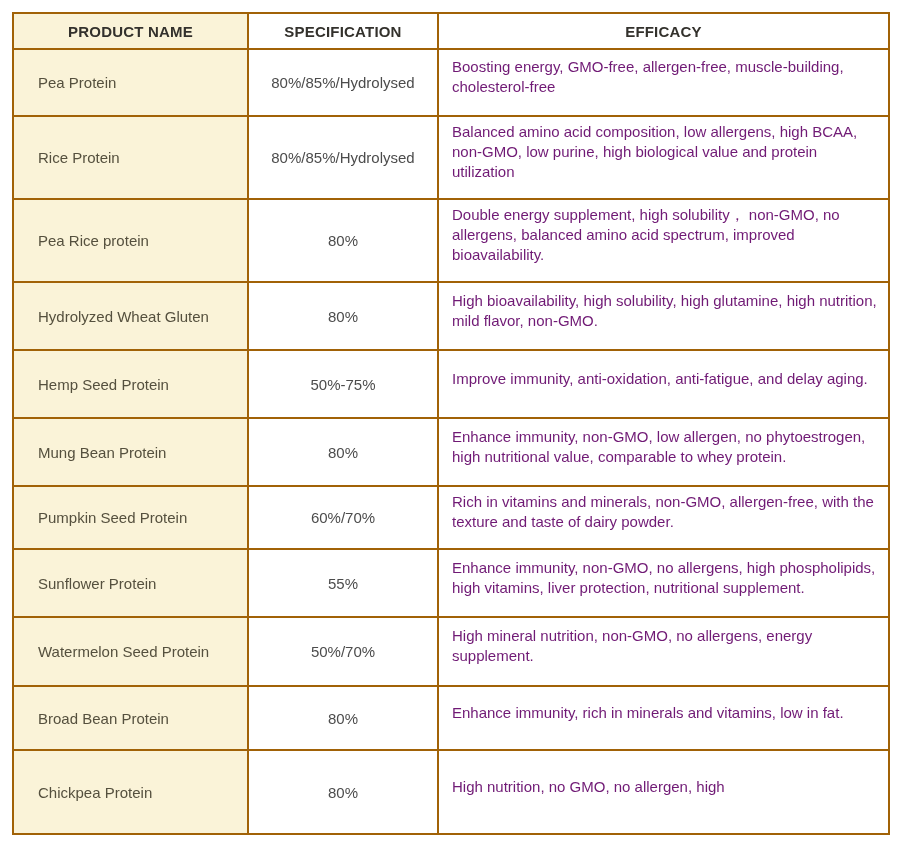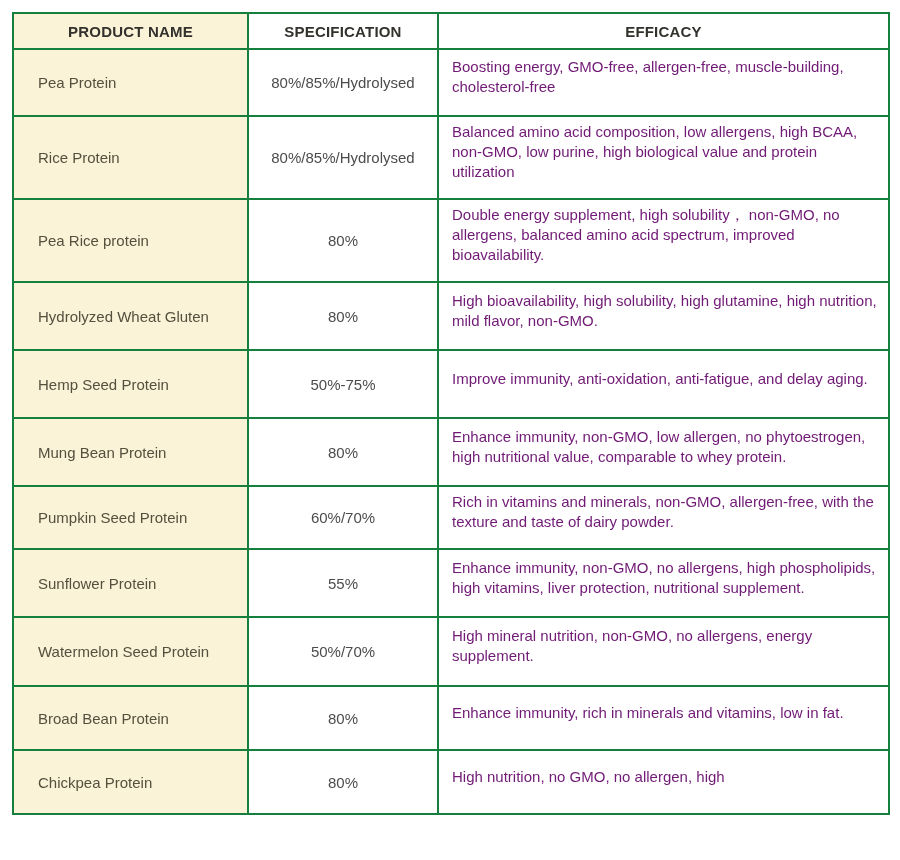--- a/index.html
+++ b/index.html
@@ -16,21 +16,21 @@
     top: 12px;
   }
   table.product-table {
     border-collapse: collapse;
     table-layout: fixed;
     width: 876px;
     border: 2px solid #262626;
   }
   table.product-table th,
   table.product-table td {
-    border: 2px solid #15803d;
+    border: 2px solid #a16207;
     font-size: 15px;
     vertical-align: middle;
     overflow: hidden;
   }
   col.c-name { width: 235px; }
   col.c-spec { width: 190px; }
   col.c-eff  { width: 451px; }
 
   th.h-cell {
     font-weight: bold;
@@ -119,20 +119,20 @@
       <tr style="height:69px;">
         <td class="name-cell bg-cream">Watermelon Seed Protein</td>
         <td class="spec-cell bg-white">50%/70%</td>
         <td class="eff-cell bg-white">High mineral nutrition, non-GMO, no allergens, energy supplement.</td>
       </tr>
       <tr style="height:64px;">
         <td class="name-cell bg-cream">Broad Bean Protein</td>
         <td class="spec-cell bg-white">80%</td>
         <td class="eff-cell bg-white">Enhance immunity, rich in minerals and vitamins, low in fat.</td>
       </tr>
-      <tr style="height:64px;">
+      <tr style="height:84px;">
         <td class="name-cell bg-cream">Chickpea Protein</td>
         <td class="spec-cell bg-white">80%</td>
         <td class="eff-cell bg-white">High nutrition, no GMO, no allergen, high</td>
       </tr>
     </tbody>
   </table>
 </div>
 
 </body></html>

